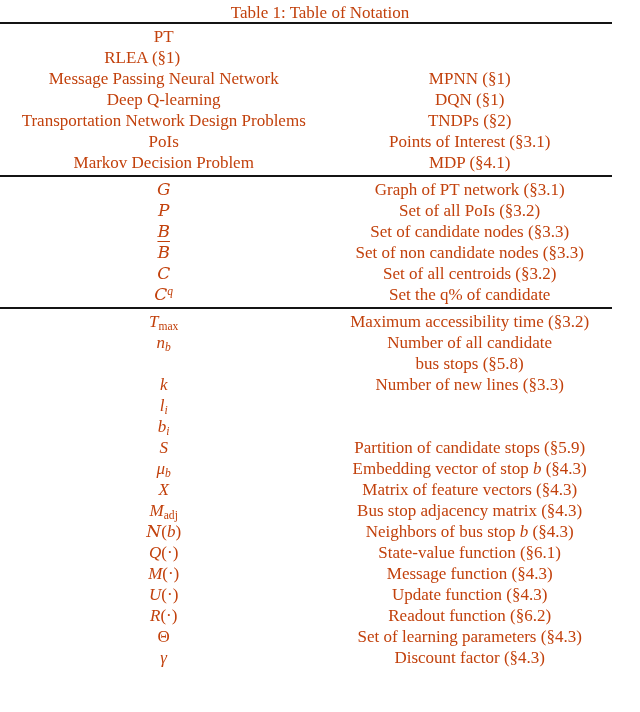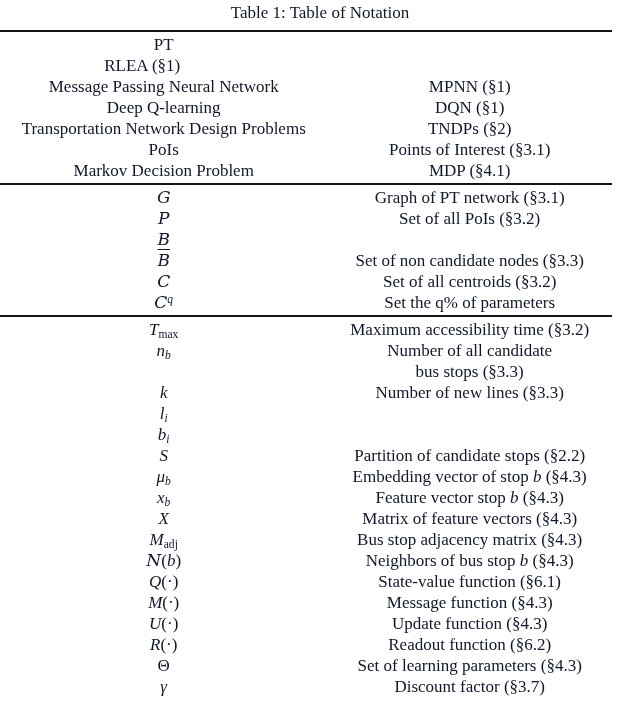--- a/index.html
+++ b/index.html
@@ -1,24 +1,24 @@
 <!DOCTYPE html>
 <html><head>
 <meta charset="utf-8">
 <style>
   html,body{margin:0;padding:0;background:#ffffff;}
   .page{
     width:640px;height:712px;overflow:hidden;background:#ffffff;
     font-family:"Liberation Serif", serif;
-    font-size:17px;color:#0f172a;box-sizing:border-box;
+    font-size:17px;color:#c2410c;box-sizing:border-box;
   }
   .caption{
     text-align:center;line-height:19px;padding-top:3px;height:19px;
   }
-  .notation-table{width:612px;margin-top:8px;}
+  .notation-table{width:612px;}
   .section{border-top:2px solid #141414;padding:2px 0;}
   .section[data-name="section-abbreviations"]{border-top:2.4px solid #141414;}
   .row{display:flex;line-height:21px;}
   .cell{text-align:center;}
   .cell.term{width:53.5%;}
   .cell.desc{width:46.5%;}
   .line{line-height:21px;}
   sub,sup{font-size:68%;line-height:0;}
   sub{vertical-align:-0.25em;}
   sup{vertical-align:0.45em;}
@@ -80,85 +80,82 @@
           </div>
         </div>
         <div class="row" data-name="table-row">
           <div class="cell term" data-name="term-cell"><span class="seg-sc" data-name="symbol-segment">P</span></div>
           <div class="cell desc" data-name="definition-cell">
             <div class="line" data-name="definition-line"><span class="seg-r" data-name="symbol-segment">Set of all PoIs (§3.2)</span></div>
           </div>
         </div>
         <div class="row" data-name="table-row">
           <div class="cell term" data-name="term-cell"><span class="seg-sc" data-name="symbol-segment">B</span></div>
+          <div class="cell desc" data-name="definition-cell">
+            <div class="line" data-name="definition-line"><span class="seg-r" data-name="symbol-segment">Set of candidate nodes (§3.3)</span></div>
+          </div>
         </div>
         <div class="row" data-name="table-row">
           <div class="cell term" data-name="term-cell"><span class="seg-sco" data-name="symbol-segment">B</span></div>
           <div class="cell desc" data-name="definition-cell">
             <div class="line" data-name="definition-line"><span class="seg-r" data-name="symbol-segment">Set of non candidate nodes (§3.3)</span></div>
           </div>
         </div>
         <div class="row" data-name="table-row">
           <div class="cell term" data-name="term-cell"><span class="seg-sc" data-name="symbol-segment">C</span></div>
           <div class="cell desc" data-name="definition-cell">
             <div class="line" data-name="definition-line"><span class="seg-r" data-name="symbol-segment">Set of all centroids (§3.2)</span></div>
           </div>
         </div>
         <div class="row" data-name="table-row">
           <div class="cell term" data-name="term-cell"><span class="seg-sc" data-name="symbol-segment">C</span><sup class="seg-supi" data-name="symbol-segment">q</sup></div>
           <div class="cell desc" data-name="definition-cell">
-            <div class="line" data-name="definition-line"><span class="seg-r" data-name="symbol-segment">Set the q% of parameters</span></div>
+            <div class="line" data-name="definition-line"><span class="seg-r" data-name="symbol-segment">Set the q% of candidate</span></div>
           </div>
         </div>
       </div>
       <div class="section" data-name="section-variables">
         <div class="row" data-name="table-row">
           <div class="cell term" data-name="term-cell"><span class="seg-i" data-name="symbol-segment">T</span><sub class="seg-sub" data-name="symbol-segment">max</sub></div>
           <div class="cell desc" data-name="definition-cell">
             <div class="line" data-name="definition-line"><span class="seg-r" data-name="symbol-segment">Maximum accessibility time (§3.2)</span></div>
           </div>
         </div>
         <div class="row" data-name="table-row">
           <div class="cell term" data-name="term-cell"><span class="seg-i" data-name="symbol-segment">n</span><sub class="seg-subi" data-name="symbol-segment">b</sub></div>
           <div class="cell desc" data-name="definition-cell">
             <div class="line" data-name="definition-line"><span class="seg-r" data-name="symbol-segment">Number of all candidate</span></div>
-            <div class="line" data-name="definition-line"><span class="seg-r" data-name="symbol-segment">bus stops (§3.3)</span></div>
+            <div class="line" data-name="definition-line"><span class="seg-r" data-name="symbol-segment">bus stops (§5.8)</span></div>
           </div>
         </div>
         <div class="row" data-name="table-row">
           <div class="cell term" data-name="term-cell"><span class="seg-i" data-name="symbol-segment">k</span></div>
           <div class="cell desc" data-name="definition-cell">
             <div class="line" data-name="definition-line"><span class="seg-r" data-name="symbol-segment">Number of new lines (§3.3)</span></div>
           </div>
         </div>
         <div class="row" data-name="table-row">
           <div class="cell term" data-name="term-cell"><span class="seg-i" data-name="symbol-segment">l</span><sub class="seg-subi" data-name="symbol-segment">i</sub></div>
         </div>
         <div class="row" data-name="table-row">
           <div class="cell term" data-name="term-cell"><span class="seg-i" data-name="symbol-segment">b</span><sub class="seg-subi" data-name="symbol-segment">i</sub></div>
         </div>
         <div class="row" data-name="table-row">
           <div class="cell term" data-name="term-cell"><span class="seg-i" data-name="symbol-segment">S</span></div>
           <div class="cell desc" data-name="definition-cell">
-            <div class="line" data-name="definition-line"><span class="seg-r" data-name="symbol-segment">Partition of candidate stops (§2.2)</span></div>
+            <div class="line" data-name="definition-line"><span class="seg-r" data-name="symbol-segment">Partition of candidate stops (§5.9)</span></div>
           </div>
         </div>
         <div class="row" data-name="table-row">
           <div class="cell term" data-name="term-cell"><span class="seg-i" data-name="symbol-segment">μ</span><sub class="seg-subi" data-name="symbol-segment">b</sub></div>
           <div class="cell desc" data-name="definition-cell">
             <div class="line" data-name="definition-line"><span class="seg-r" data-name="symbol-segment">Embedding vector of stop </span><span class="seg-i" data-name="symbol-segment">b</span><span class="seg-r" data-name="symbol-segment"> (§4.3)</span></div>
           </div>
         </div>
         <div class="row" data-name="table-row">
-          <div class="cell term" data-name="term-cell"><span class="seg-i" data-name="symbol-segment">x</span><sub class="seg-subi" data-name="symbol-segment">b</sub></div>
-          <div class="cell desc" data-name="definition-cell">
-            <div class="line" data-name="definition-line"><span class="seg-r" data-name="symbol-segment">Feature vector stop </span><span class="seg-i" data-name="symbol-segment">b</span><span class="seg-r" data-name="symbol-segment"> (§4.3)</span></div>
-          </div>
-        </div>
-        <div class="row" data-name="table-row">
           <div class="cell term" data-name="term-cell"><span class="seg-i" data-name="symbol-segment">X</span></div>
           <div class="cell desc" data-name="definition-cell">
             <div class="line" data-name="definition-line"><span class="seg-r" data-name="symbol-segment">Matrix of feature vectors (§4.3)</span></div>
           </div>
         </div>
         <div class="row" data-name="table-row">
           <div class="cell term" data-name="term-cell"><span class="seg-i" data-name="symbol-segment">M</span><sub class="seg-sub" data-name="symbol-segment">adj</sub></div>
           <div class="cell desc" data-name="definition-cell">
             <div class="line" data-name="definition-line"><span class="seg-r" data-name="symbol-segment">Bus stop adjacency matrix (§4.3)</span></div>
           </div>
@@ -195,19 +192,19 @@
         </div>
         <div class="row" data-name="table-row">
           <div class="cell term" data-name="term-cell"><span class="seg-r" data-name="symbol-segment">Θ</span></div>
           <div class="cell desc" data-name="definition-cell">
             <div class="line" data-name="definition-line"><span class="seg-r" data-name="symbol-segment">Set of learning parameters (§4.3)</span></div>
           </div>
         </div>
         <div class="row" data-name="table-row">
           <div class="cell term" data-name="term-cell"><span class="seg-i" data-name="symbol-segment">γ</span></div>
           <div class="cell desc" data-name="definition-cell">
-            <div class="line" data-name="definition-line"><span class="seg-r" data-name="symbol-segment">Discount factor (§3.7)</span></div>
+            <div class="line" data-name="definition-line"><span class="seg-r" data-name="symbol-segment">Discount factor (§4.3)</span></div>
           </div>
         </div>
       </div>
     </div>
 
 </div>
 
 </body></html>

